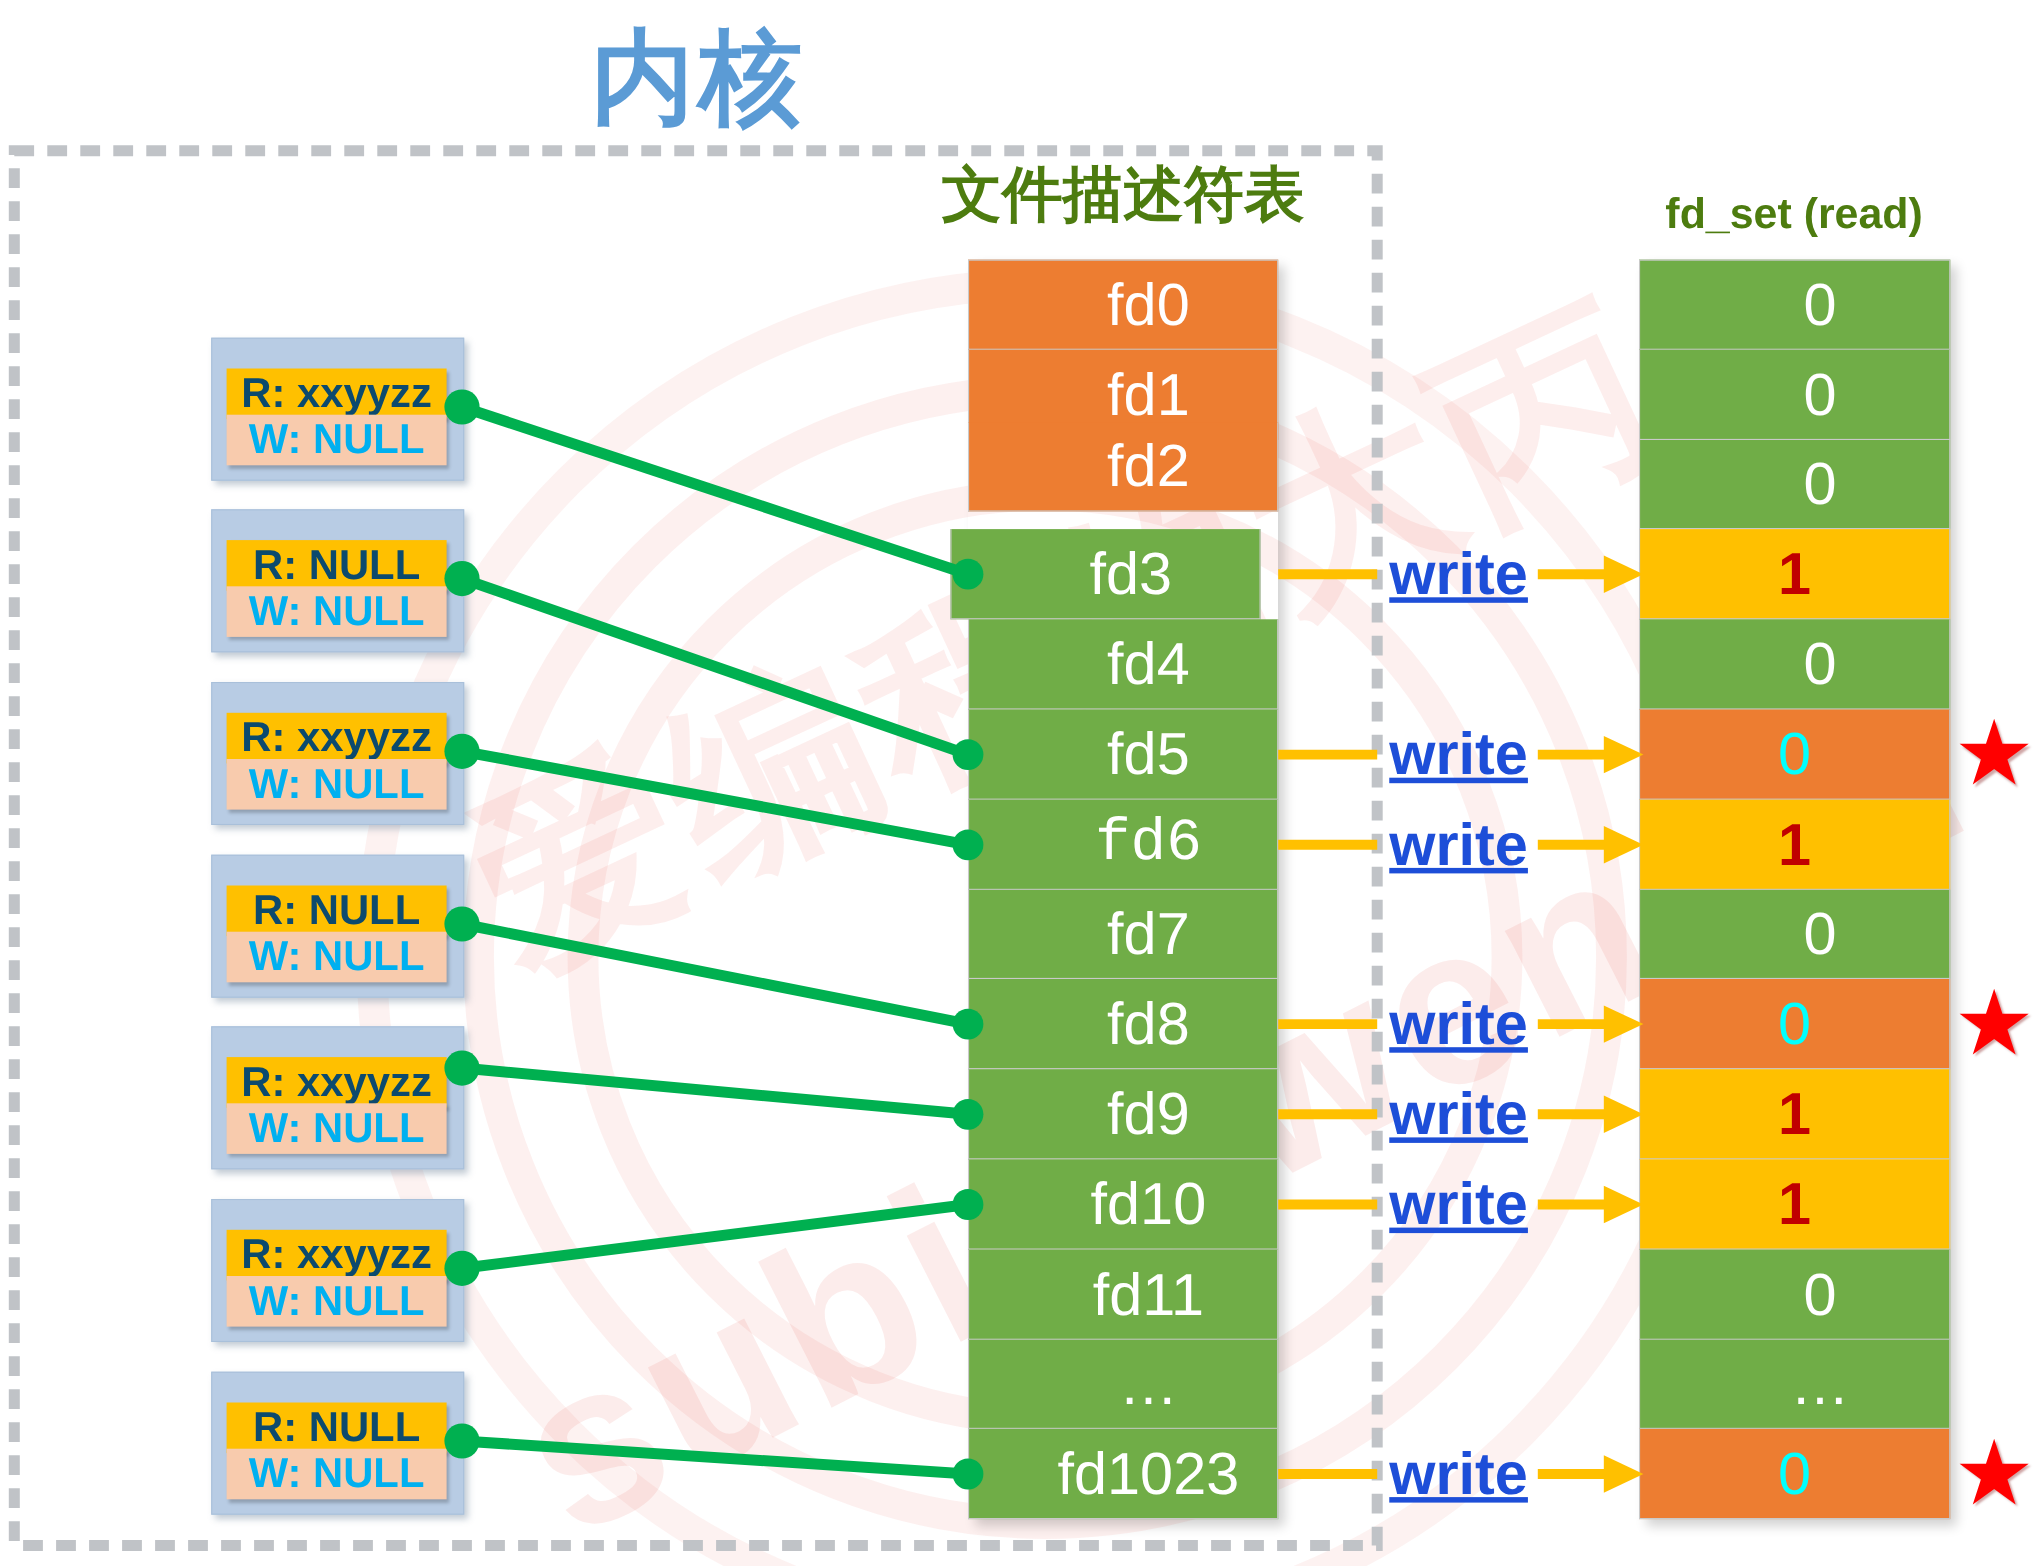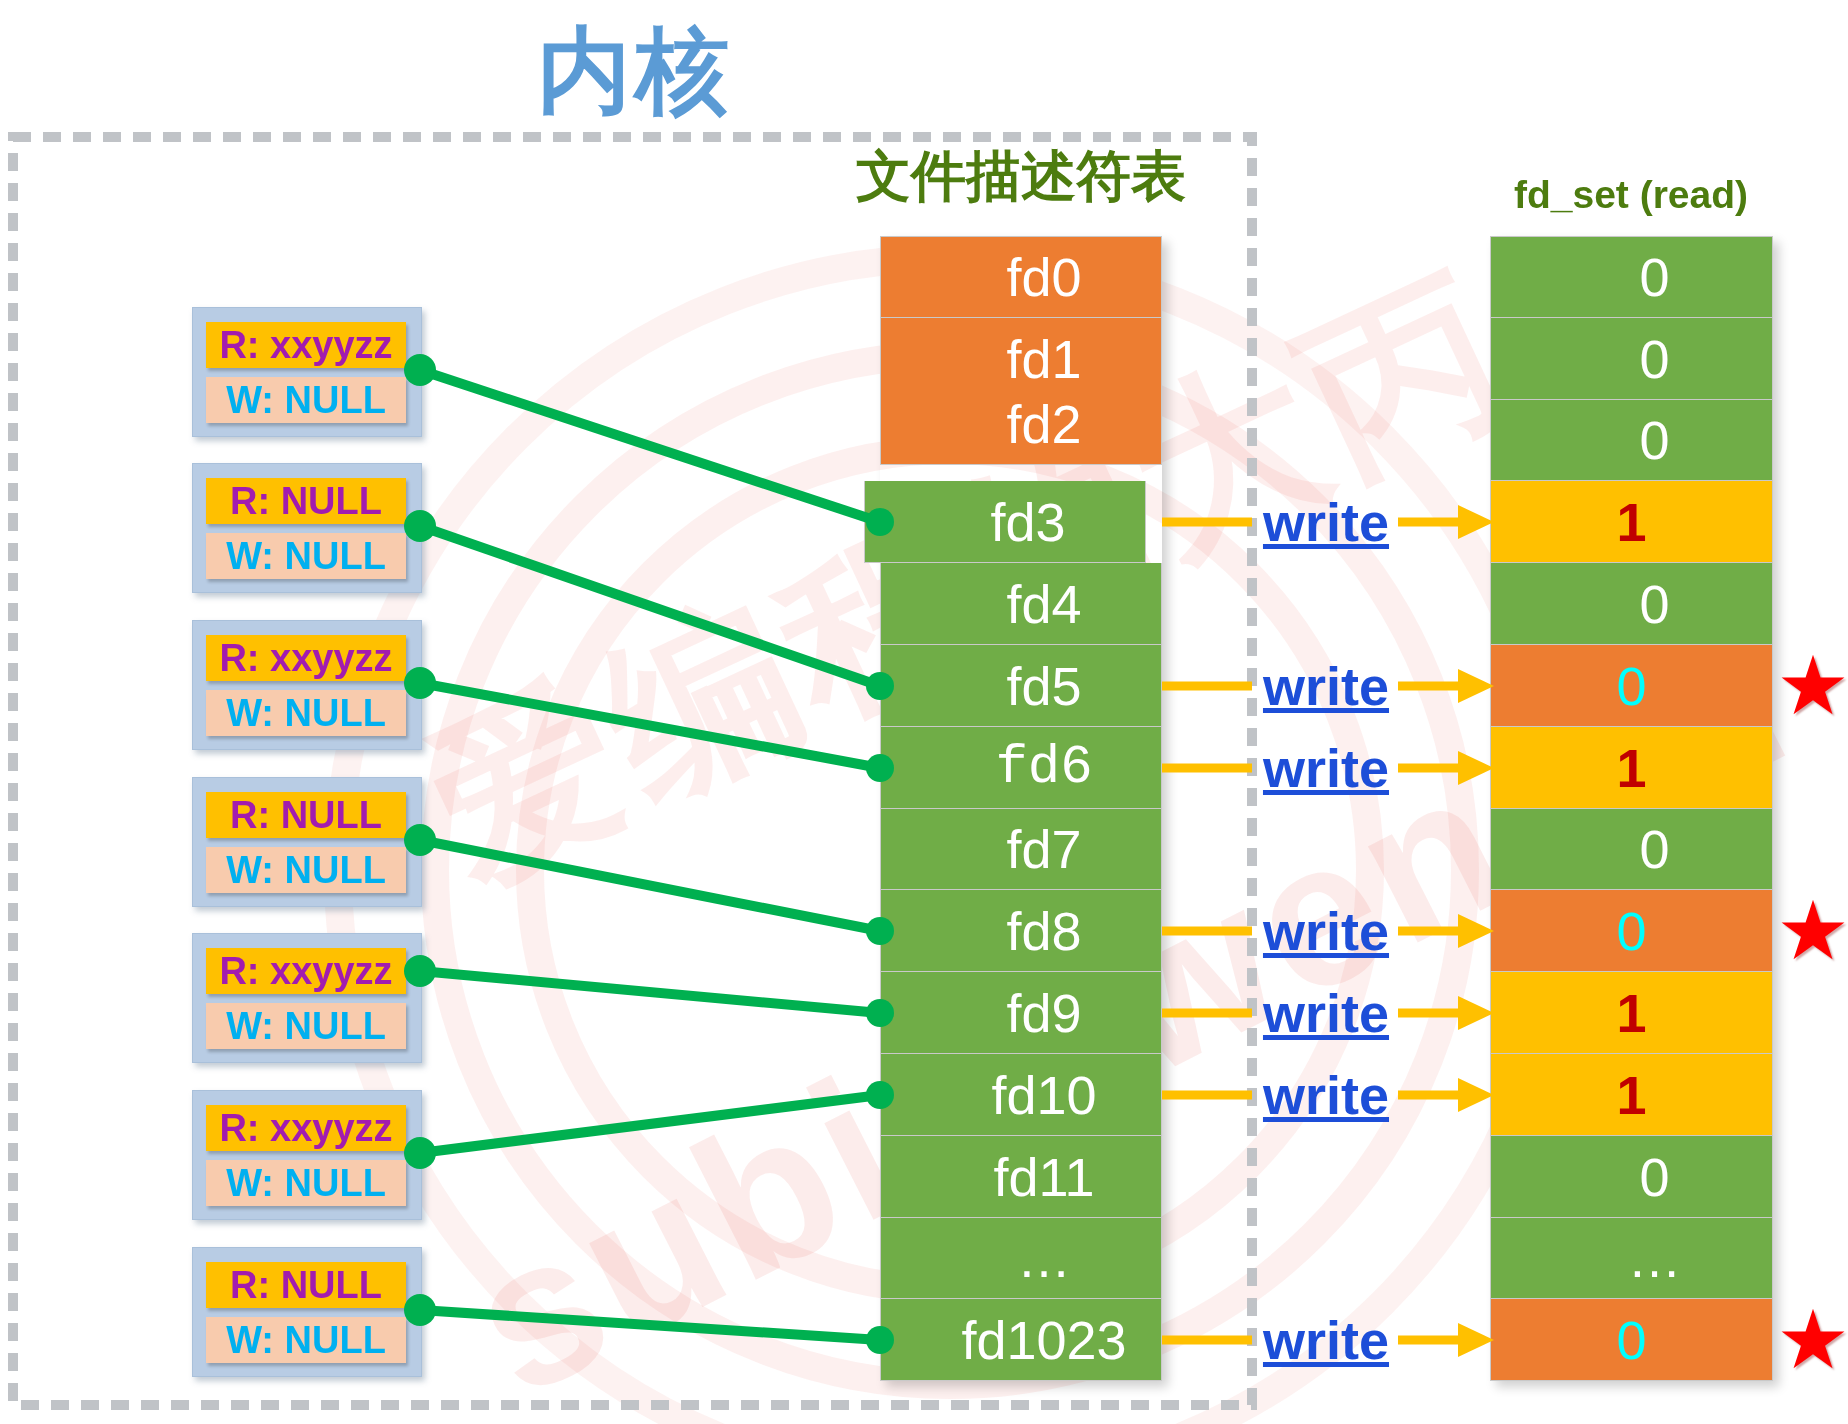--- a/index.html
+++ b/index.html
@@ -20,21 +20,21 @@
   .hdr-set{left:1448px;top:173px;width:366px;text-align:center;font-size:39px;}
   .sock-box{
     position:absolute;left:192px;width:228px;height:128px;background:#B8CCE4;
     border:1px solid #a9c0da;box-shadow:3px 4px 6px rgba(120,140,160,0.45);z-index:2;
   }
   .slot{
     position:absolute;left:13px;width:200px;height:46px;text-align:center;
     font-size:38px;font-weight:700;line-height:46px;box-shadow:2px 3px 3px rgba(0,0,0,0.22);
     white-space:nowrap;
   }
-  .slot-r{top:14px;background:#FFC000;color:#a21caf;}
+  .slot-r{top:27px;background:#FFC000;color:#0c4a6e;}
   .slot-w{top:69px;background:#F8CBAD;color:#00B0F0;}
   .tbl-shadow{position:absolute;z-index:1;box-shadow:6px 6px 10px rgba(0,0,0,0.18);}
   .row{
     position:absolute;box-sizing:border-box;border:1px solid #c9c9c9;border-top:none;
     display:flex;align-items:center;justify-content:center;z-index:2;
     font-size:54px;color:#ffffff;white-space:nowrap;
   }
   .row.first{border-top:1px solid #c9c9c9;}
   .c-green{background:#70AD47;}
   .c-orange{background:#ED7D31;}

